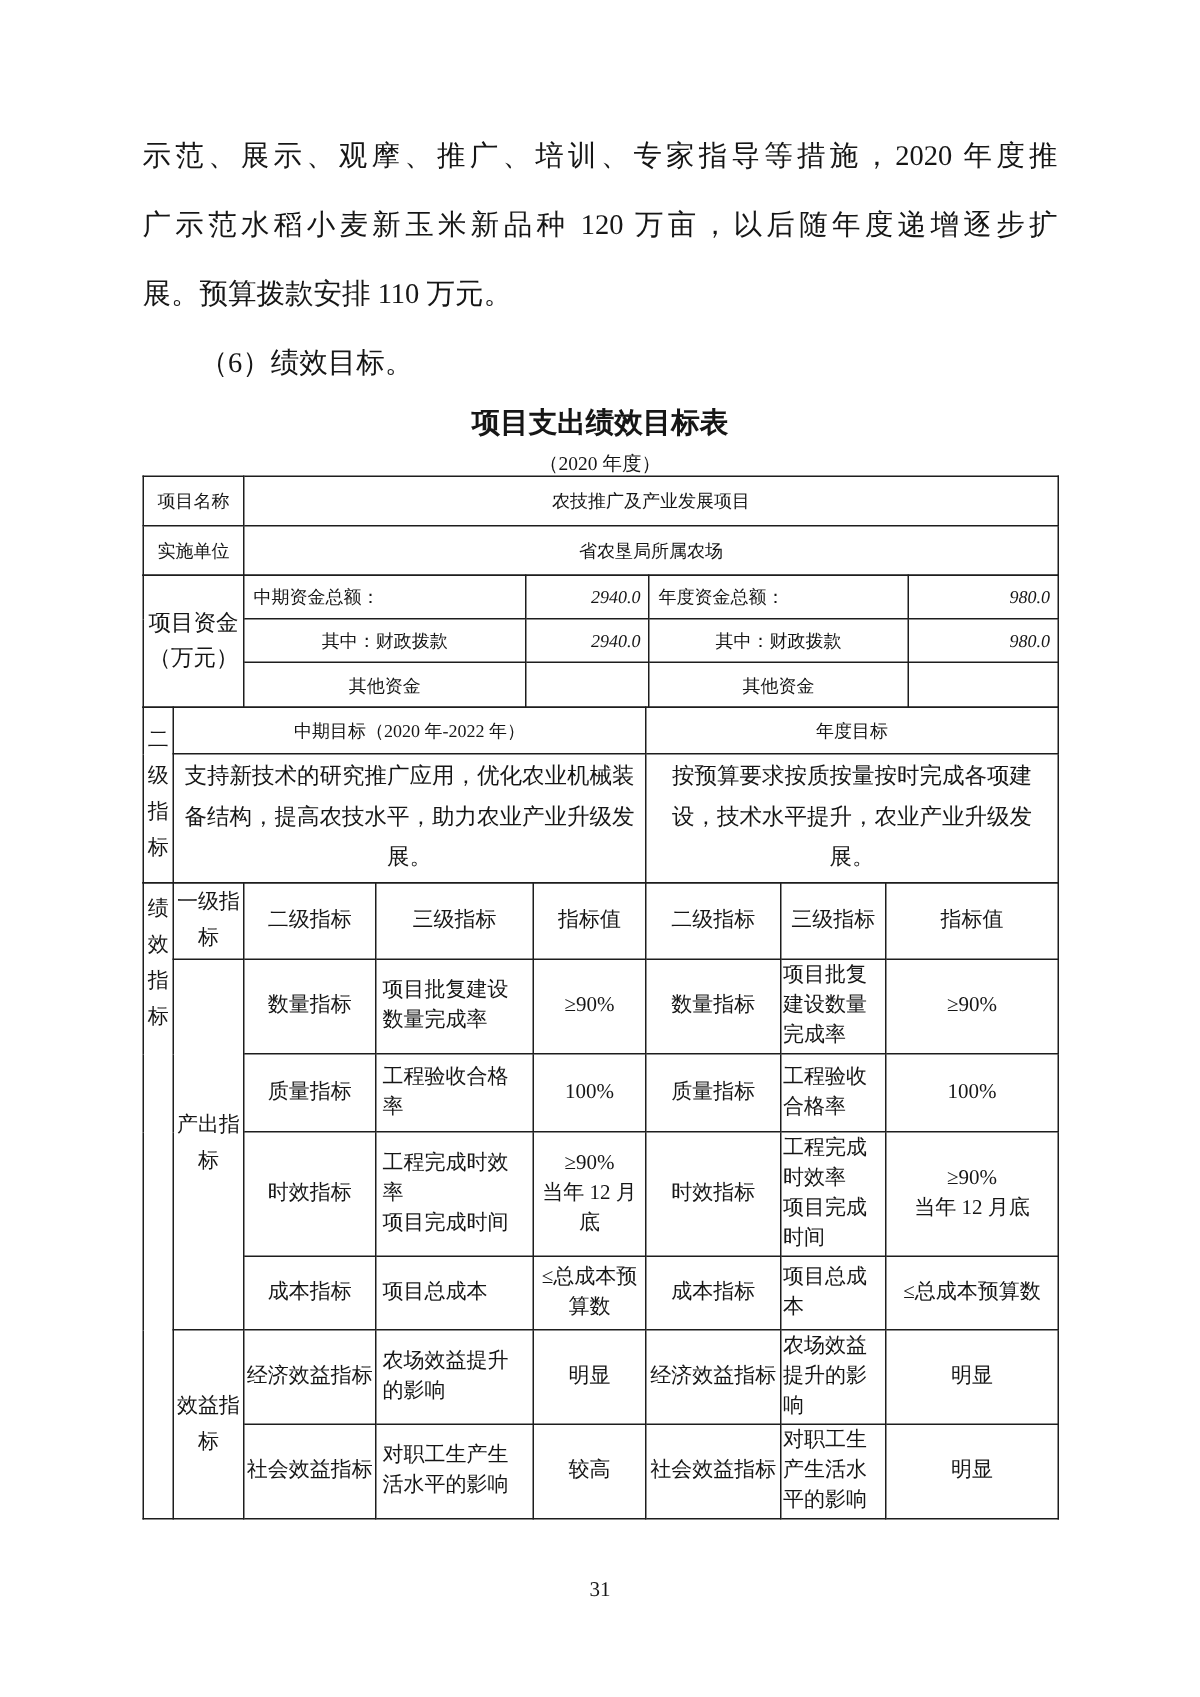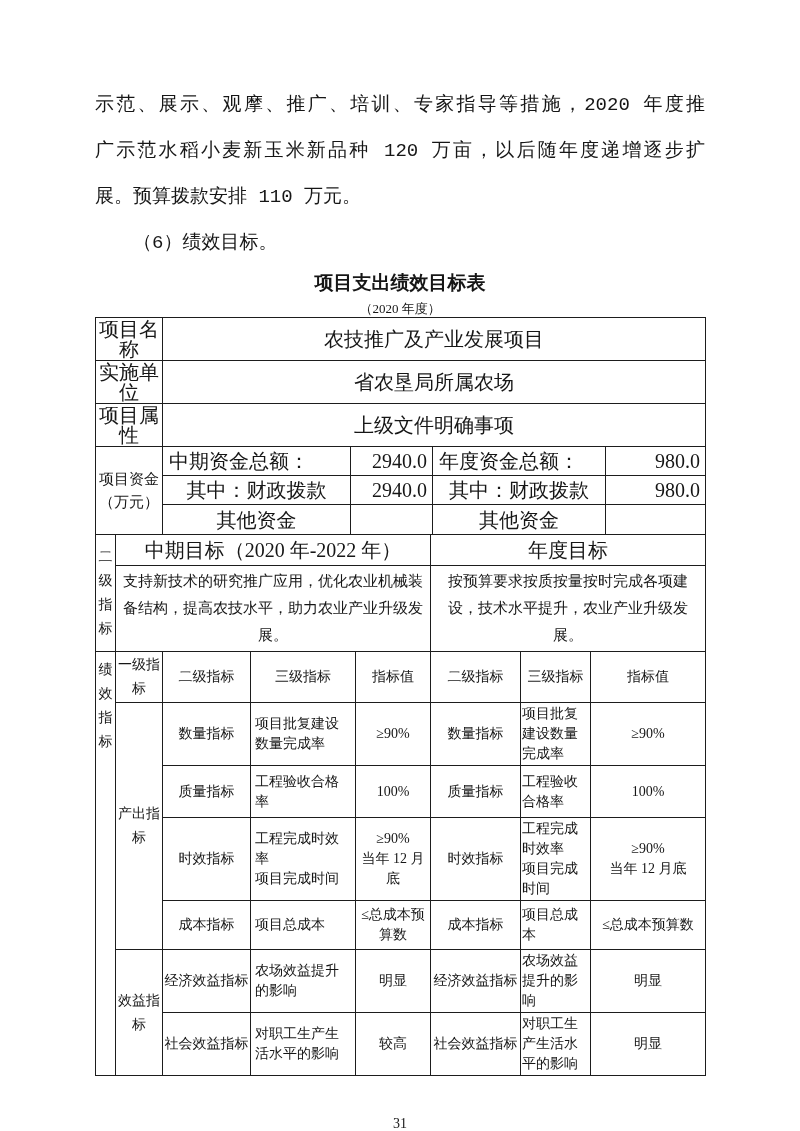--- a/index.html
+++ b/index.html
@@ -7,43 +7,43 @@
     width: 800px; height: 1131px;
     background: #ffffff;
     font-family: "Liberation Serif", "DejaVu Serif", serif;
     color: #161616;
     overflow: hidden;
   }
   .content { width: 610px; margin: 0 auto; }
 
   
   .para { padding-top: 82px; font-size: 19px; }
-  .para .line { height: 46px; line-height: 46px; overflow: hidden; font-family: Liberation Mono, monospace; }
+  .para .line { height: 46px; line-height: 46px; overflow: hidden; }
   .para .line.justify { text-align: justify; text-align-last: justify; }
   .para .line.indent2 { text-indent: 38px; }
 
   
   .tbl-title { font-size: 19px; font-weight: bold; text-align: center; height: 34px; line-height: 34px; }
   .tbl-sub   { font-size: 13px; text-align: center; height: 18px; line-height: 18px; }
 
   
   table { border-collapse: collapse; table-layout: fixed; width: 610px; }
   table + table, .tbl-stack table { margin-top: -1px; }
   td {
     border: 1px solid #1d1d1d;
     font-size: 14px;
     padding: 1px 3px;
     text-align: center;
     vertical-align: middle;
     overflow: hidden;
     line-height: 20px;
   }
-  .fs15 { font-size: 20px; }
+  .fs15 { font-size: 12px; }
   .al { text-align: left; }
-  .ar { text-align: right; padding-right: 5px; }
+  .ar { text-align: right; padding-right: 5px; font-style: italic; }
   .pl { padding-left: 6px; }
   .pre { white-space: pre-line; }
   .vert {
     word-break: break-all;
     line-height: 24px;
     padding: 1px 2px;
   }
   .vert.top { vertical-align: top; padding-top: 6px; }
   .goal-text { line-height: 27px; font-size: 15px; padding: 2px 5px; }
   .l3cell { text-align: left; padding-left: 4px; white-space: pre-line; }
@@ -76,24 +76,20 @@
         </colgroup>
       <tbody>
           <tr style="height:33px">
         <td class="fs15">项目名称</td>
         <td class="fs15">农技推广及产业发展项目</td>
       </tr>
       <tr style="height:33px">
         <td class="fs15">实施单位</td>
         <td class="fs15">省农垦局所属农场</td>
       </tr>
-      <tr style="height:33px">
-        <td class="fs15">项目属性</td>
-        <td class="fs15">上级文件明确事项</td>
-      </tr>
     </tbody>
       </table>
 
     <table>
       <colgroup>
         <col style="width:67px">
           <col style="width:188px">
           <col style="width:82px">
         <col style="width:173px">
           <col style="width:100px">

